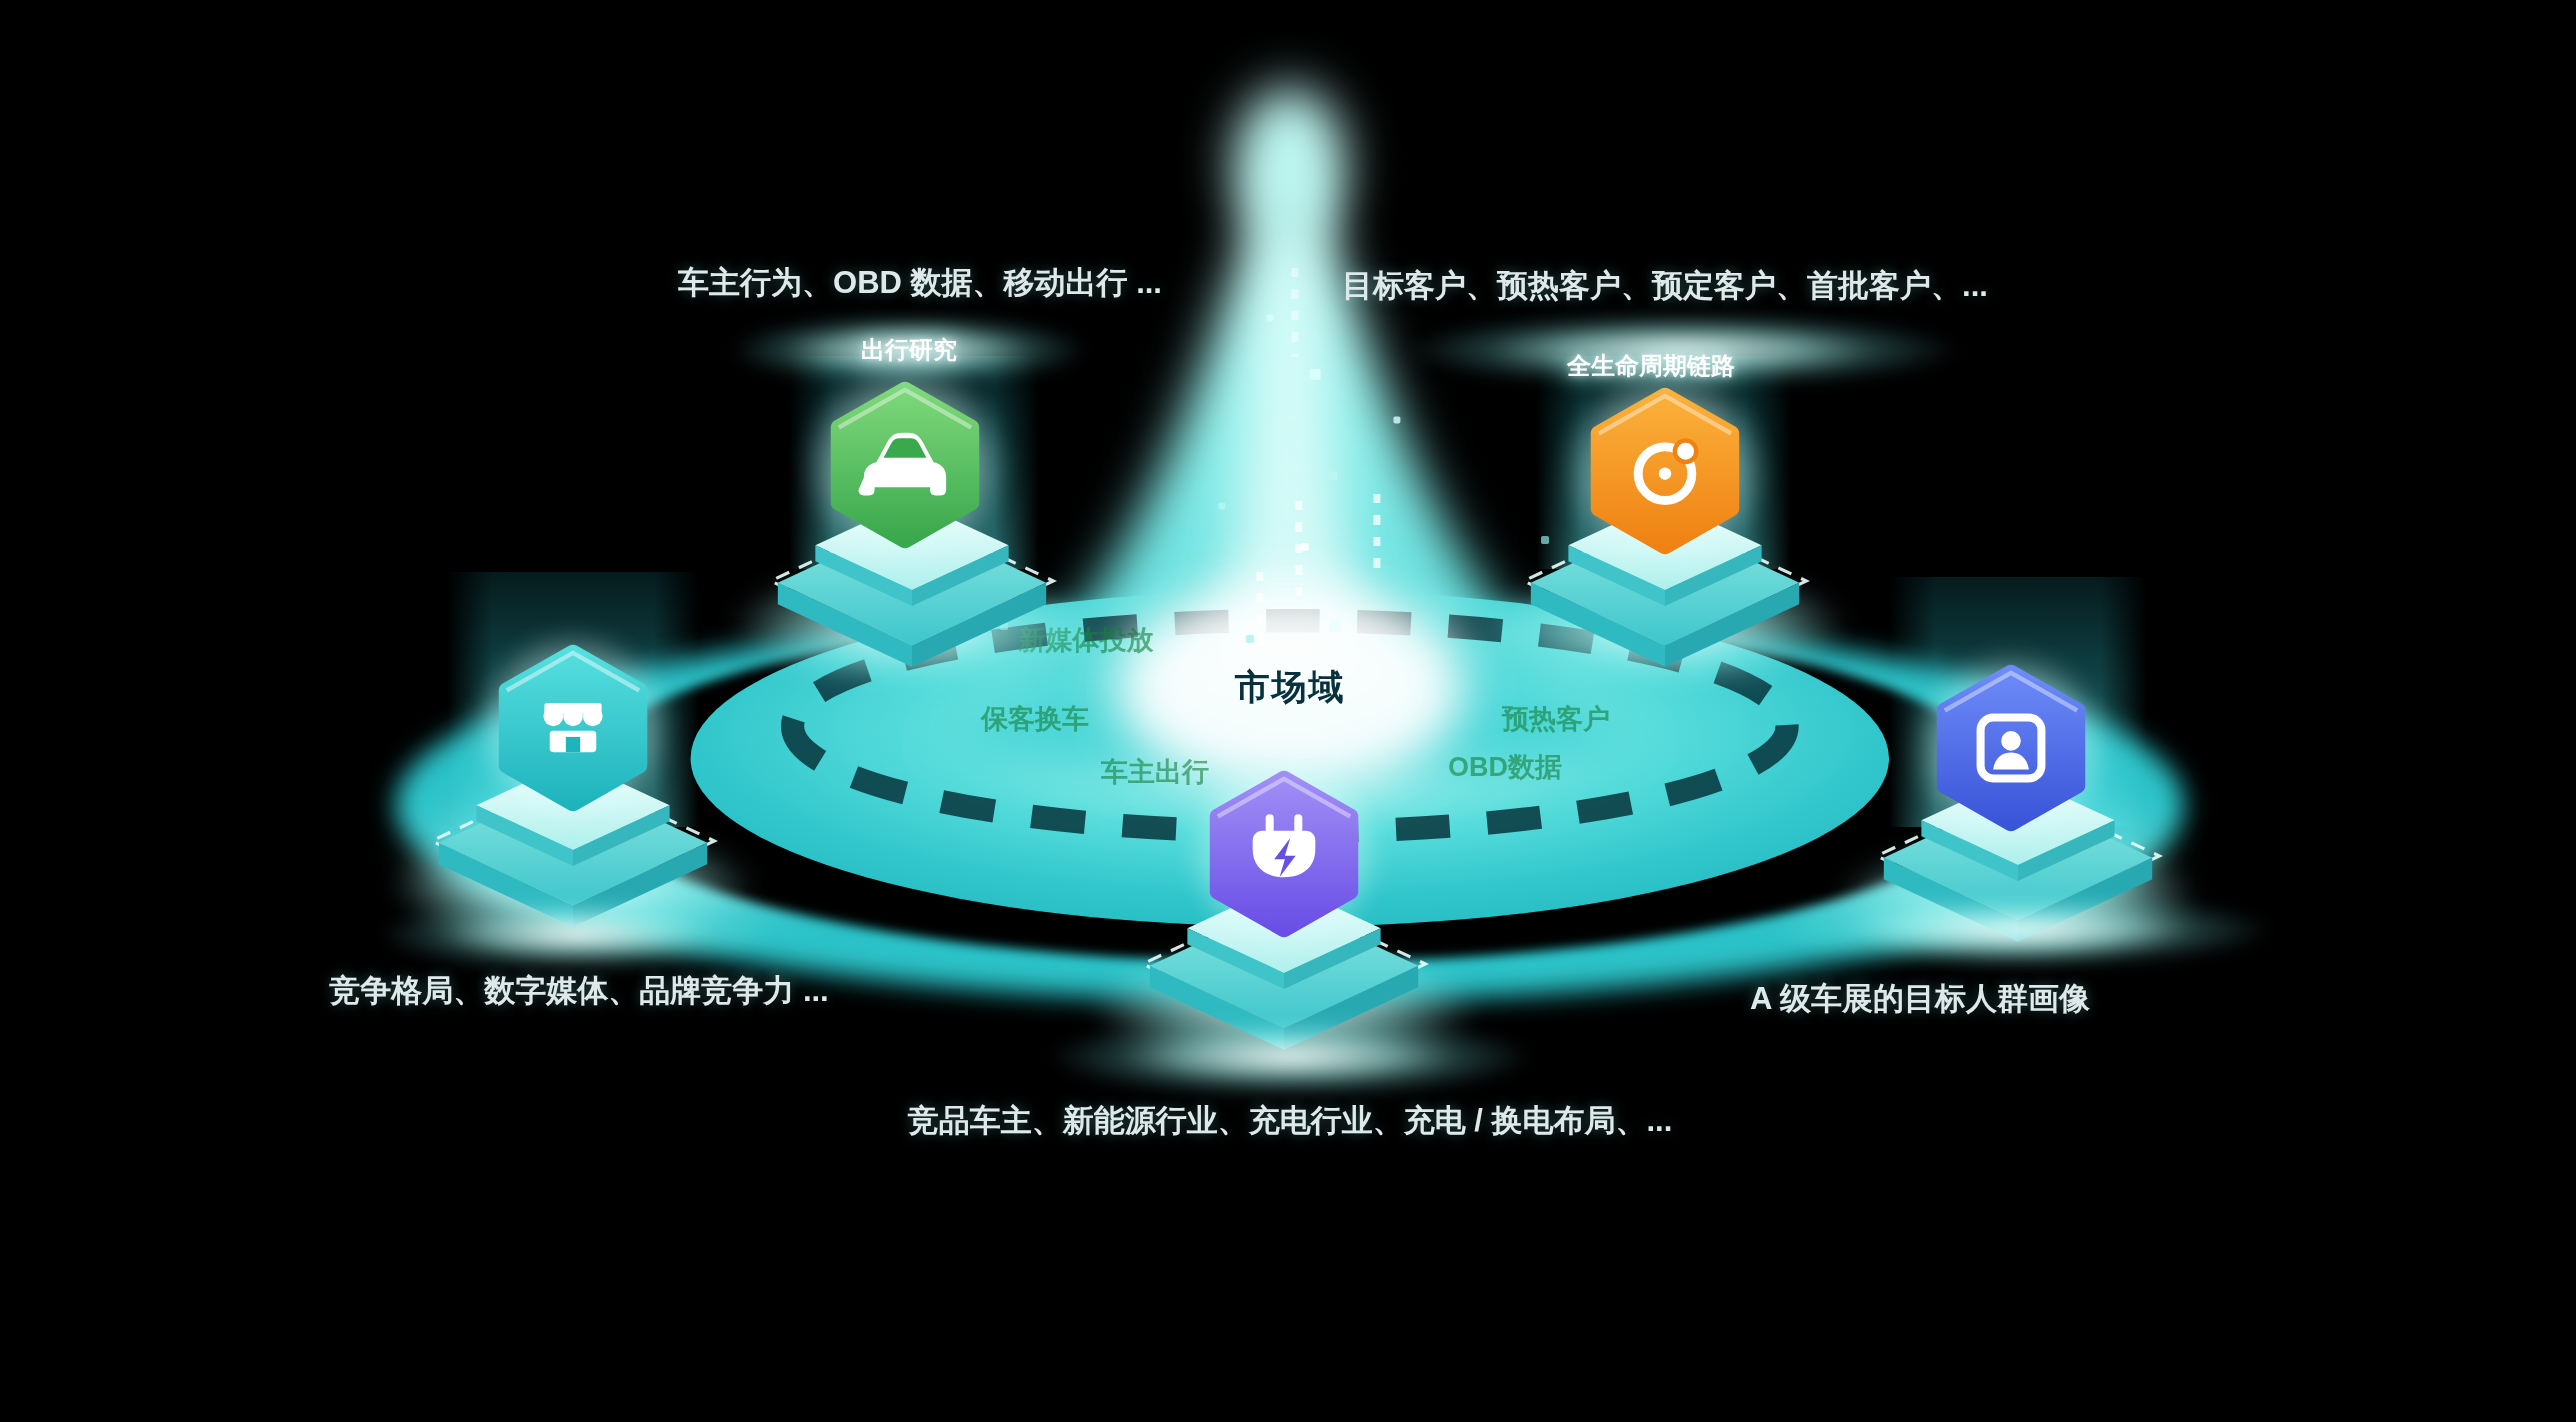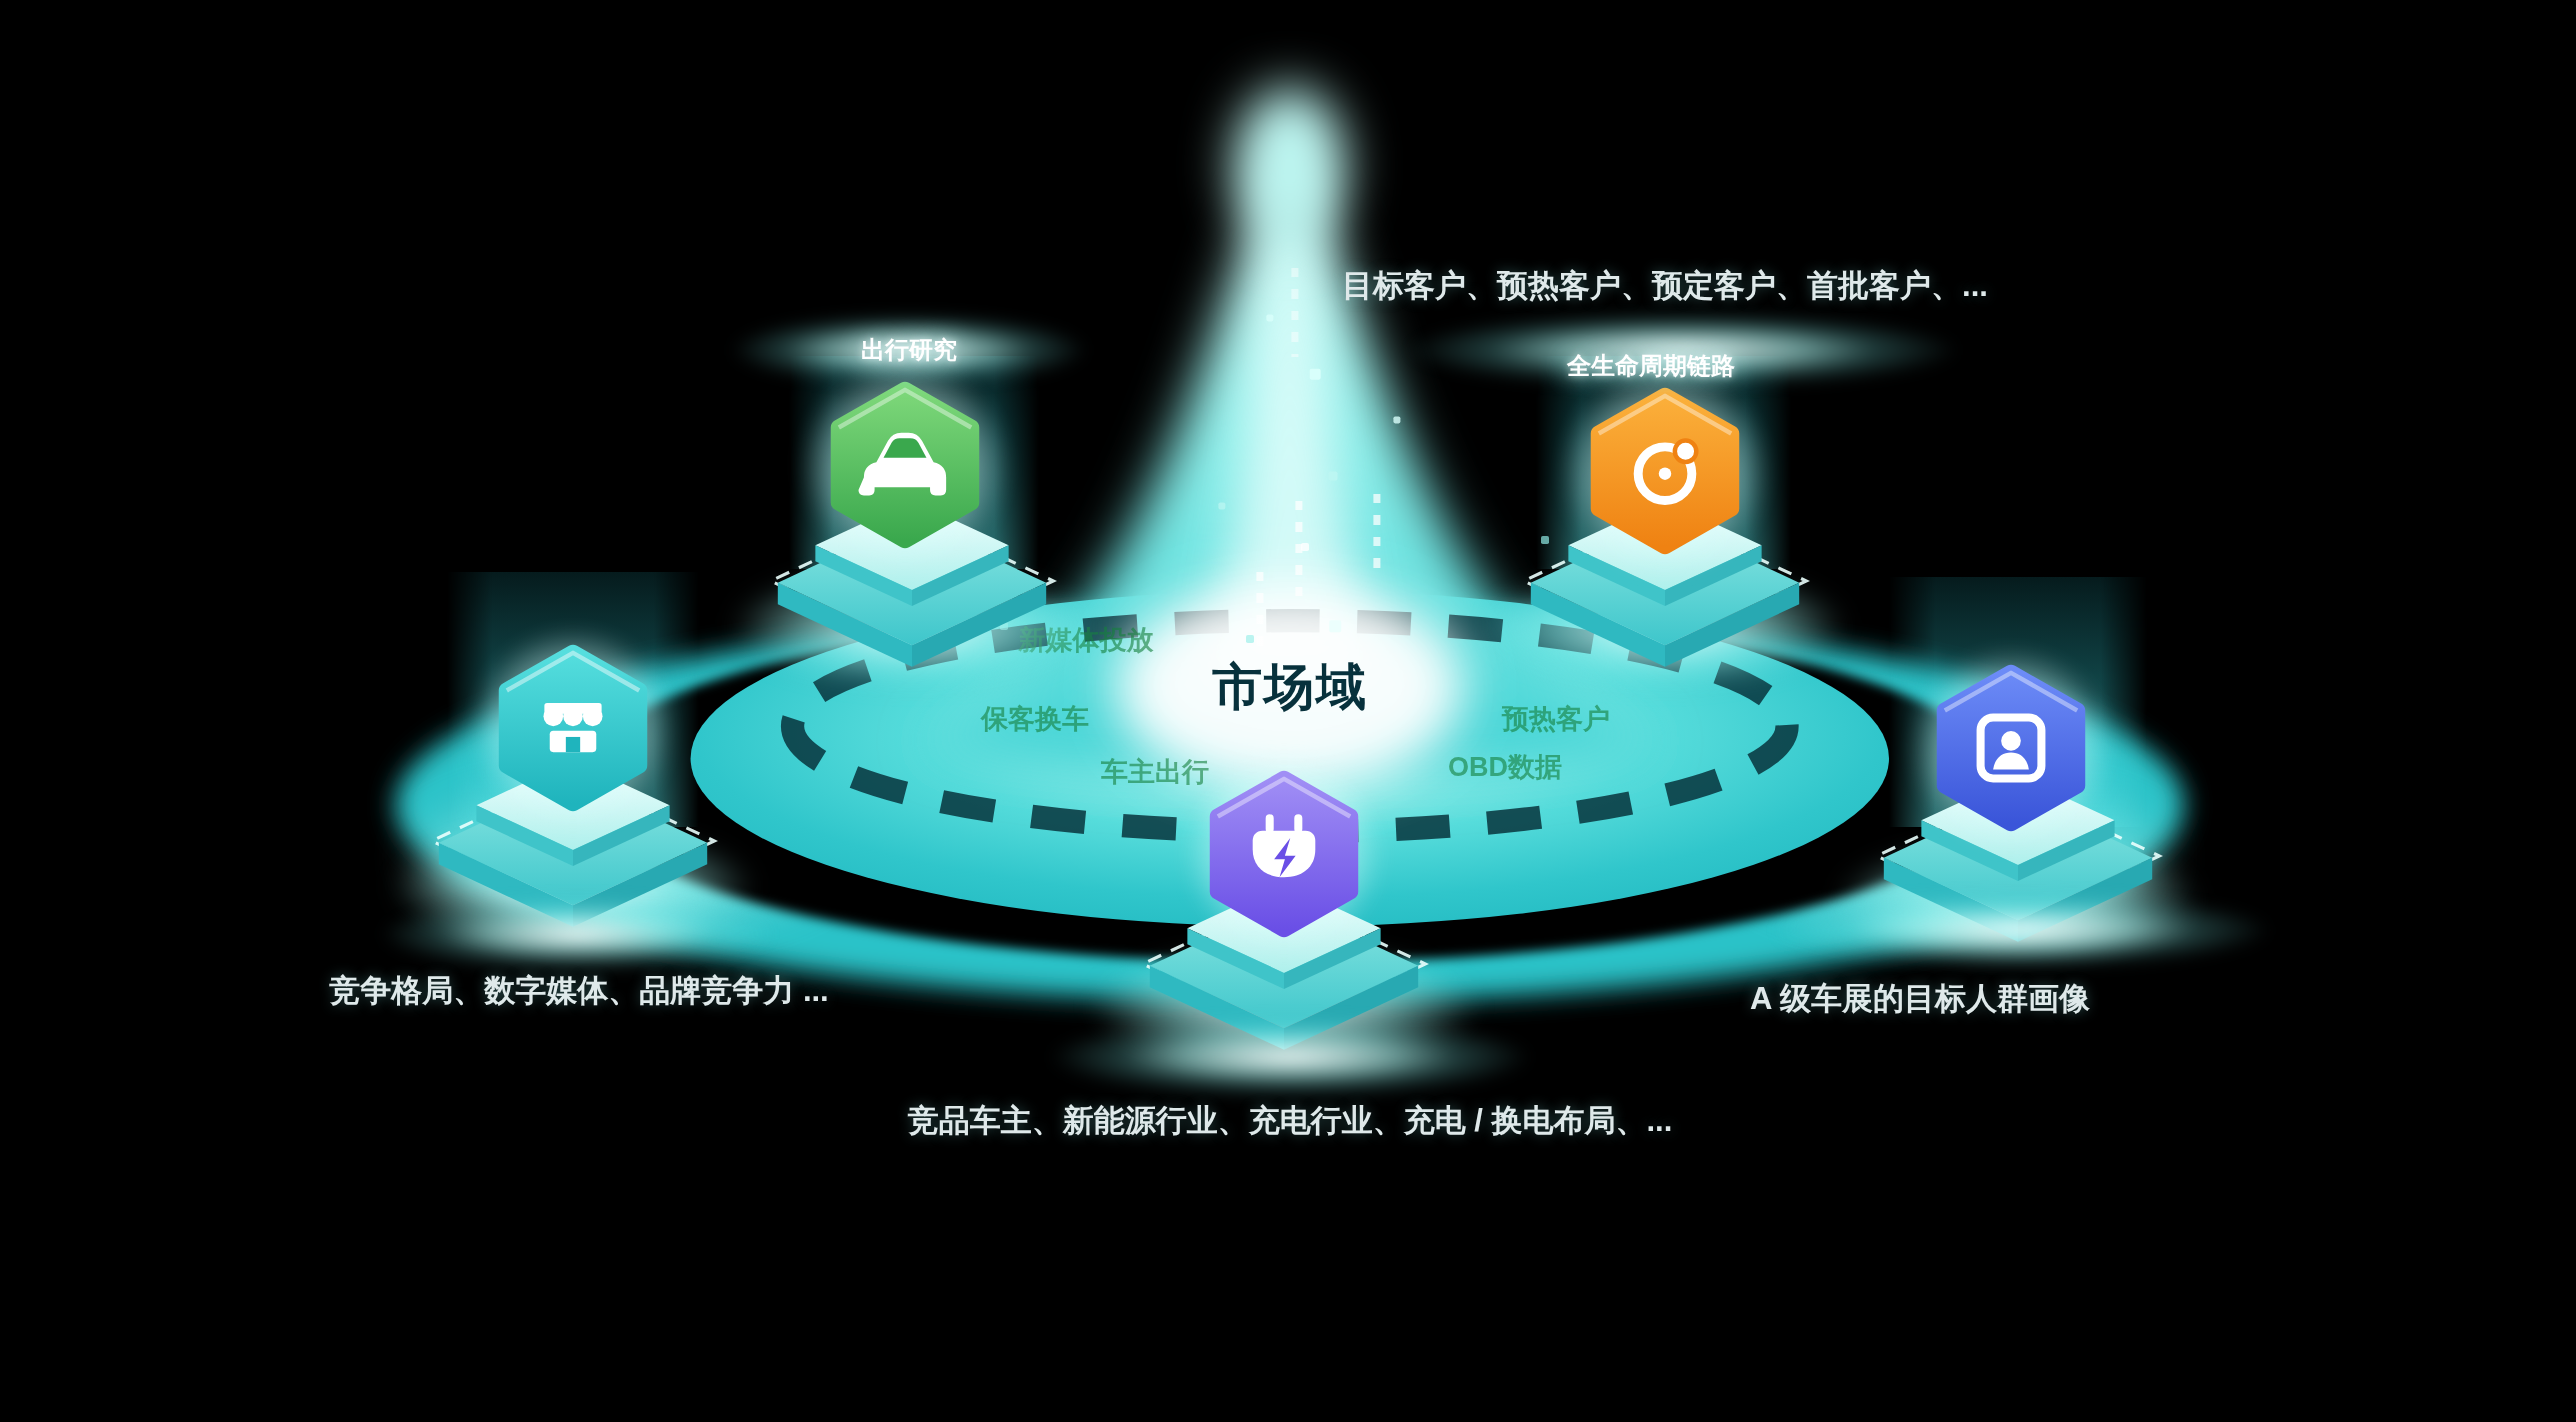--- a/index.html
+++ b/index.html
@@ -4,21 +4,21 @@
 <style>
   html,body{margin:0;padding:0;background:#000;}
   .stage{position:relative;width:2576px;height:1422px;background:#000;overflow:hidden;
          font-family:"Liberation Sans","DejaVu Sans",sans-serif;}
   .abs{position:absolute;}
   .ctr{transform:translate(-50%,-50%);}
   .caption{font-size:31px;font-weight:600;color:#dfe9ea;white-space:nowrap;
            text-shadow:0 0 12.5px rgba(120,220,220,.35);}
   .title{font-size:24px;font-weight:700;color:#ffffff;white-space:nowrap;
          text-shadow:0 0 23px rgba(190,255,250,.95),0 0 7.2px rgba(255,255,255,.6);}
-  .center-label{font-size:50px;font-weight:800;color:#07313c;letter-spacing:1.8px;}
+  .center-label{font-size:35px;font-weight:800;color:#07313c;letter-spacing:1.8px;}
   .faint{font-size:27px;font-weight:600;color:#15803d;opacity:.6;white-space:nowrap;}
   .band{border-radius:50%;filter:blur(7.2px);
         background:radial-gradient(closest-side,rgba(242,255,253,.95) 0%,rgba(170,245,240,.6) 45%,rgba(120,230,228,.25) 70%,rgba(0,0,0,0) 100%);}
   .beam{background:linear-gradient(180deg,rgba(34,168,180,.16) 0%,rgba(47,193,201,.34) 40%,rgba(86,224,226,.5) 100%);
         -webkit-mask-image:linear-gradient(90deg,transparent 0%,#000 18%,#000 82%,transparent 100%);
         mask-image:linear-gradient(90deg,transparent 0%,#000 18%,#000 82%,transparent 100%);}
   .pglow{border-radius:50%;filter:blur(12.5px);
          background:radial-gradient(closest-side,rgba(255,255,255,.95),rgba(160,245,240,.55) 45%,rgba(90,220,220,0) 78%);}
   .halo{border-radius:50%;filter:blur(9px);
         background:radial-gradient(closest-side,rgba(255,255,255,.9),rgba(220,255,252,.4) 52%,rgba(0,0,0,0) 78%);}
@@ -253,20 +253,21 @@
 
   <div class="abs ctr band" style="left:909px;top:350px;width:358px;height:72px"></div>
   <div class="abs ctr band" style="left:1682px;top:350px;width:555px;height:75px"></div>
   <div class="abs ctr band" style="left:577px;top:934px;width:394px;height:75px"></div>
   <div class="abs ctr band" style="left:2021px;top:930px;width:501px;height:75px"></div>
   <div class="abs ctr band" style="left:1290px;top:1057px;width:483px;height:81px"></div>
 
   <div class="abs ctr title" style="left:909px;top:350px">出行研究</div>
   <div class="abs ctr title" style="left:1651px;top:366px">全生命周期链路</div>
 
+  <div class="abs ctr caption" style="left:920px;top:283px">车主行为、OBD 数据、移动出行 ...</div>
   <div class="abs ctr caption" style="left:579px;top:991px">竞争格局、数字媒体、品牌竞争力 ...</div>
   <div class="abs ctr caption" style="left:1665px;top:286px">目标客户、预热客户、预定客户、首批客户、...</div>
   <div class="abs ctr caption" style="left:1920px;top:999px">A 级车展的目标人群画像</div>
   <div class="abs ctr caption" style="left:1290px;top:1121px">竞品车主、新能源行业、充电行业、充电 / 换电布局、...</div>
 
   <div class="abs ctr center-label" style="left:1290px;top:687px">市场域</div>
 
 </div>
 
 

